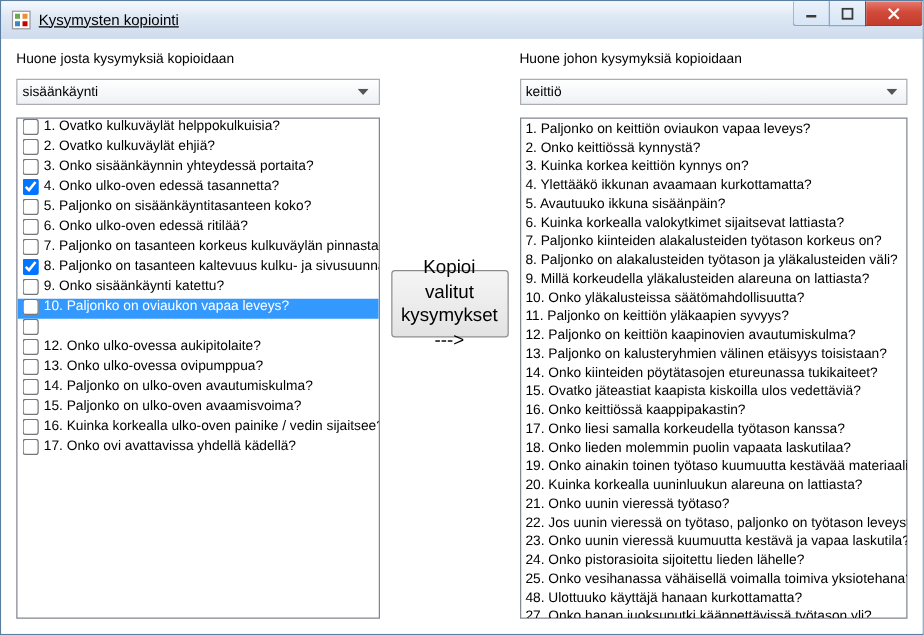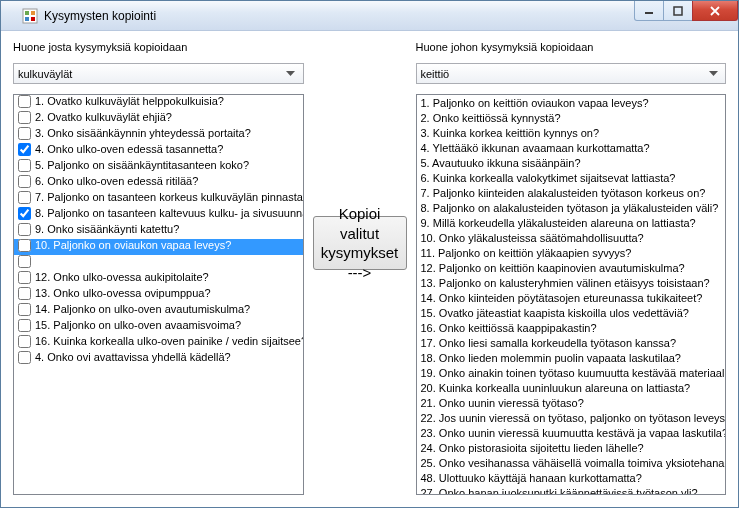--- a/index.html
+++ b/index.html
@@ -1,18 +1,18 @@
 <!DOCTYPE html>
 <html><head>
 <meta charset="utf-8">
 <style>
   * { box-sizing: border-box; }
   html, body { margin: 0; padding: 0; font-family: "Segoe UI", Tahoma, sans-serif; font-size: 11px; background: #fff; }
   .window { width: 739px; height: 508px; background: #fff; border: 1px solid #5a7ea0; box-shadow: 0 0 8px rgba(0,0,0,0.3); display: flex; flex-direction: column; }
-  .titlebar { height: 30px; background: linear-gradient(#f6f9fd, #dfe9f5 40%, #cfdcee); display: flex; align-items: center; padding: 0 0 0 21px; border-bottom: 1px solid #b8c8de; }
+  .titlebar { height: 30px; background: linear-gradient(#f6f9fd, #dfe9f5 40%, #cfdcee); display: flex; align-items: center; padding: 0 0 0 8px; border-bottom: 1px solid #b8c8de; text-decoration: underline; }
   .titlebar-icon { width: 16px; height: 16px; margin-right: 6px; display: flex; align-items: center; justify-content: center; }
   .titlebar-title { flex: 1; font-size: 12px; color: #000; }
   .win-btns { display: flex; height: 20px; margin-right: 0; align-self: flex-start; }
   .win-btn { width: 30px; height: 20px; border: 1px solid #8aa7c8; border-top: none; background: linear-gradient(#eaf2fb,#d7e5f5); display: flex; align-items: center; justify-content: center; margin-left: -1px; font-family: "Segoe UI Symbol", sans-serif; font-size: 10px; color: #3a3a3a; }
   .win-btn.min { border-bottom-left-radius: 3px; }
   .win-btn.close { width: 46px; background: linear-gradient(#e67a6e,#d24a39 45%,#c33b2a); color: #fff; border-color: #a33; border-bottom-right-radius: 3px; }
   .content { flex: 1; padding: 10px 12px 12px 12px; display: flex; gap: 8px; background: #fff; }
   .col { display: flex; flex-direction: column; }
   .col.left { flex: 1 1 280px; }
   .col.middle { flex: 0 0 96px; align-items: center; }
@@ -68,21 +68,21 @@
           </svg>
         </div>
     </div>
   </div>
 
   <div class="content">
 
     <div class="col left">
       <div class="col-label">Huone josta kysymyksiä kopioidaan</div>
       <div class="combo">
-        <span class="combo-text">kulkuväylät</span>
+        <span class="combo-text">sisäänkäynti</span>
         <span class="combo-arrow">
             <svg width="9" height="6">
               <path d="M0 0 L4.5 5 L9 0 Z" fill="#555"></path>
             </svg>
           </span>
       </div>
       <div class="listbox">
         <div class="listbox-inner" id="left-list">
             <div class="item">
               <input type="checkbox" style="">
@@ -142,21 +142,21 @@
             <div class="item">
               <input type="checkbox" style="">
               <span>15. Paljonko on ulko-oven avaamisvoima?</span>
             </div>
             <div class="item">
               <input type="checkbox" style="">
               <span>16. Kuinka korkealla ulko-oven painike / vedin sijaitsee?</span>
             </div>
             <div class="item">
               <input type="checkbox" style="">
-              <span>4. Onko ovi avattavissa yhdellä kädellä?</span>
+              <span>17. Onko ovi avattavissa yhdellä kädellä?</span>
             </div>
           </div>
       </div>
     </div>
 
     <div class="col middle">
       <button class="copy-btn">
         <span>Kopioi valitut</span>
         <span>kysymykset</span>
         <span>---&gt;</span>

